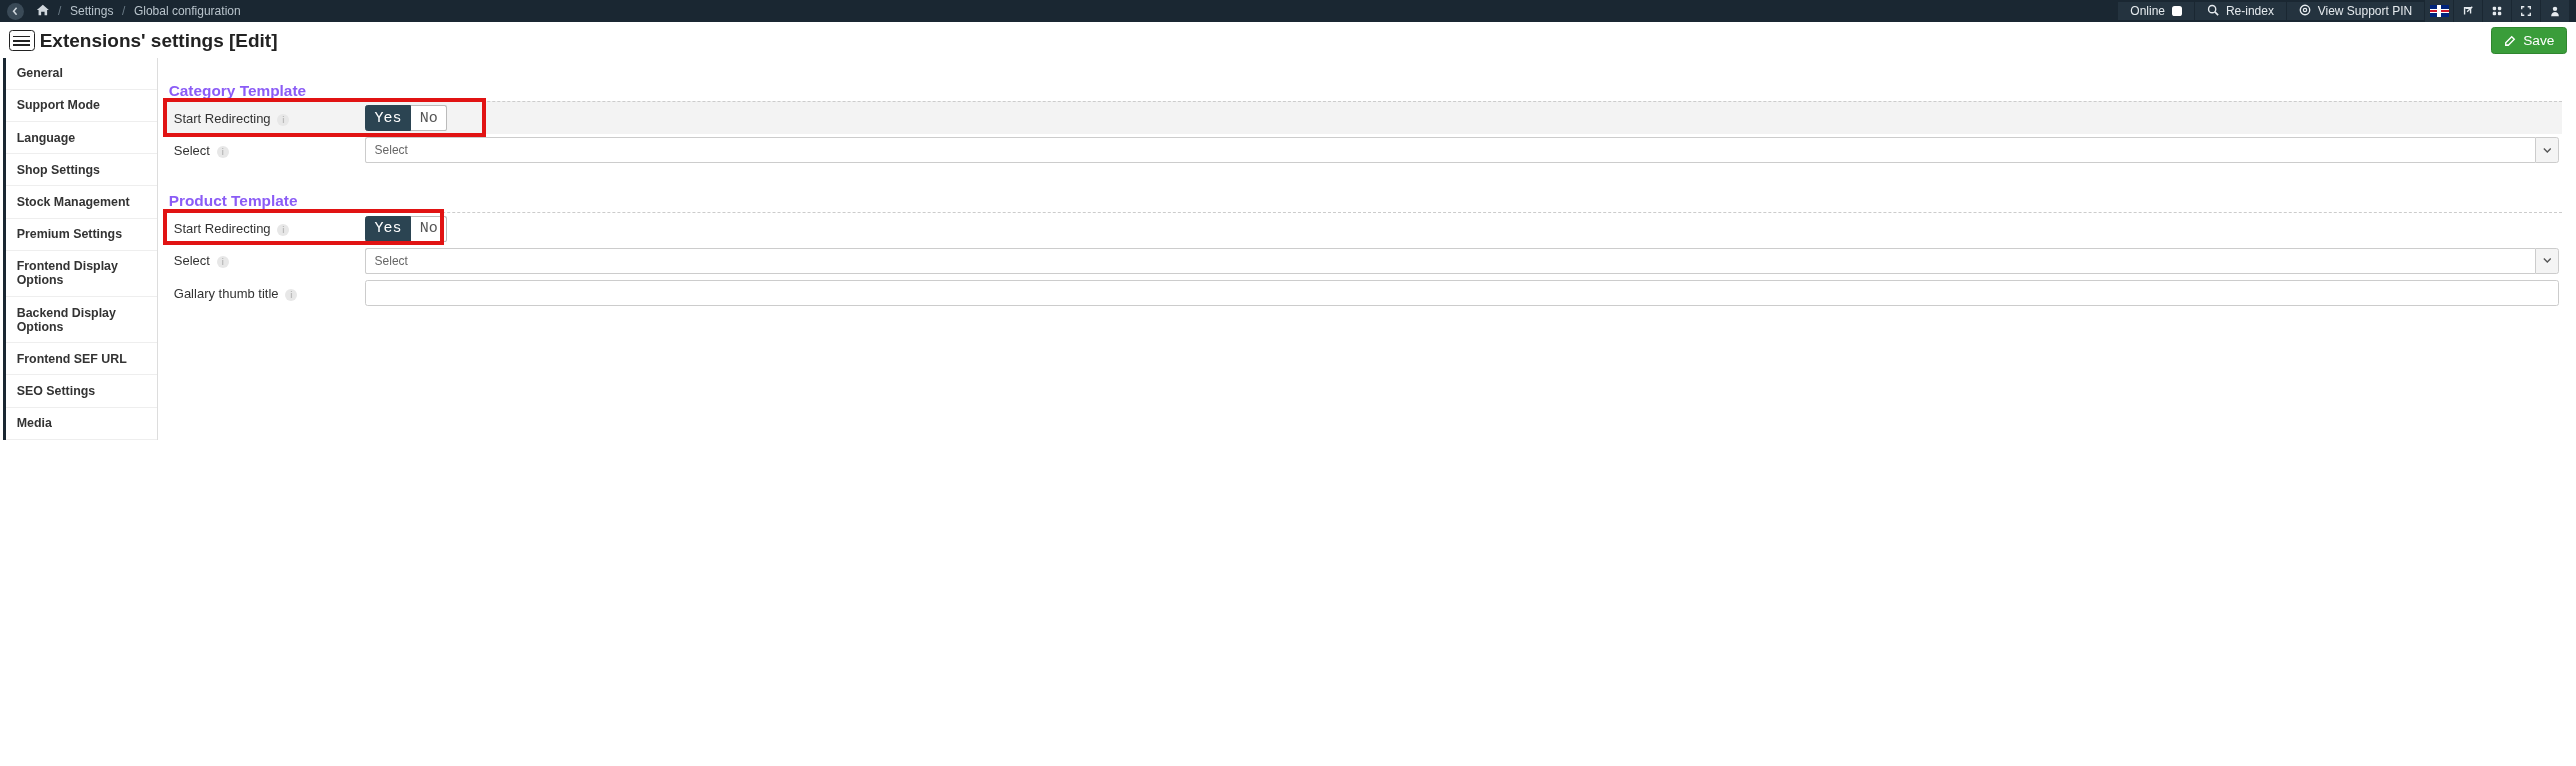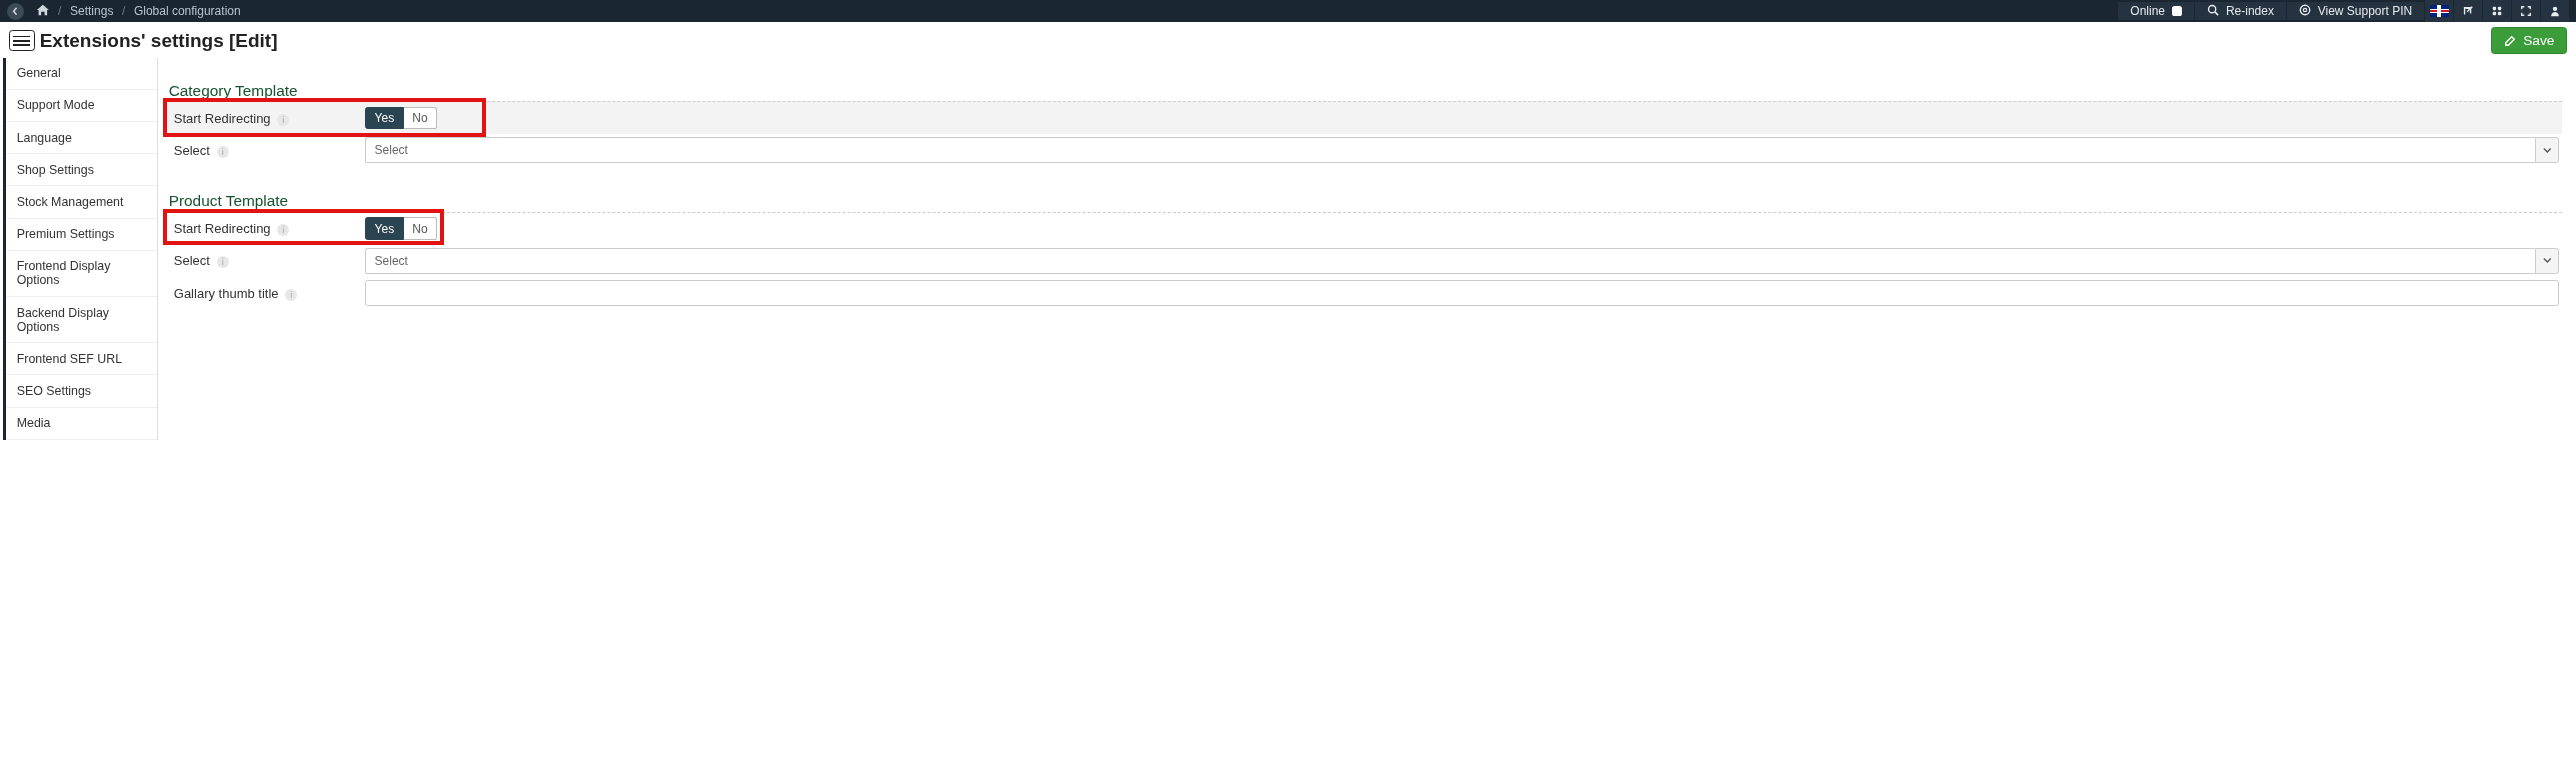--- a/index.html
+++ b/index.html
@@ -93,33 +93,34 @@
 
   
   .body-wrap {
     display: flex; align-items: flex-start;
     border-left: 3.4px solid #1a2732;
     margin-left: 3.4px;
   }
   .sidebar {
     width: 152px; flex: 0 0 152px;
     border-right: 0.9px solid #ddd;
+    font-weight: bold;
   }
   .sidebar-item {
     padding: 8.6px 10.3px;
     font-size: 12.4px;
     color: #333;
     border-bottom: 0.9px solid #eee;
     cursor: pointer;
   }
   .main {
     flex: 1; padding: 10.3px 13.7px 34px 8.6px;
   }
   .section-title {
-    font-size: 15.4px; font-weight: 400; color: #14532d;
+    font-size: 15.4px; font-weight: 700; color: #8b5cf6;
     margin: 13.7px 0 1.7px 1.7px;
   }
 
   .field-row {
     display: flex; align-items: center;
     min-height: 32.5px;
     padding: 1.7px 0;
   }
   .field-row.with-border-top { border-top: 0.9px dashed #ccc; }
   .field-row.striped { background: #f3f3f3; }
@@ -134,24 +135,25 @@
     background: #e7e7e7; color: #bbb;
     font-size: 8.6px; font-weight: 700;
     display: inline-flex; align-items: center; justify-content: center;
   }
   .field-control-cell { flex: 1; display: flex; align-items: center; padding-right: 3.4px; }
 
   .yn-toggle { display: inline-flex; }
   .yn-btn {
     border: 0.9px solid #bbb;
     padding: 3.4px 8.6px;
-    font-size: 12px;
+    font-size: 15px;
     background: #fff;
     color: #555;
     cursor: pointer;
+    font-family: Liberation Mono, monospace;
   }
   .yn-btn.active { background: #2b4452; color: #fff; border-color: #2b4452; }
   .yn-btn:first-child { border-top-left-radius: 2.6px; border-bottom-left-radius: 2.6px; }
   .yn-btn:last-child  { border-top-right-radius: 2.6px; border-bottom-right-radius: 2.6px; border-left: none; }
 
   .select-wrap {
     display: flex; width: 100%;
   }
   .select-input {
     flex: 1; height: 26px; border: 0.9px solid #ccc;

